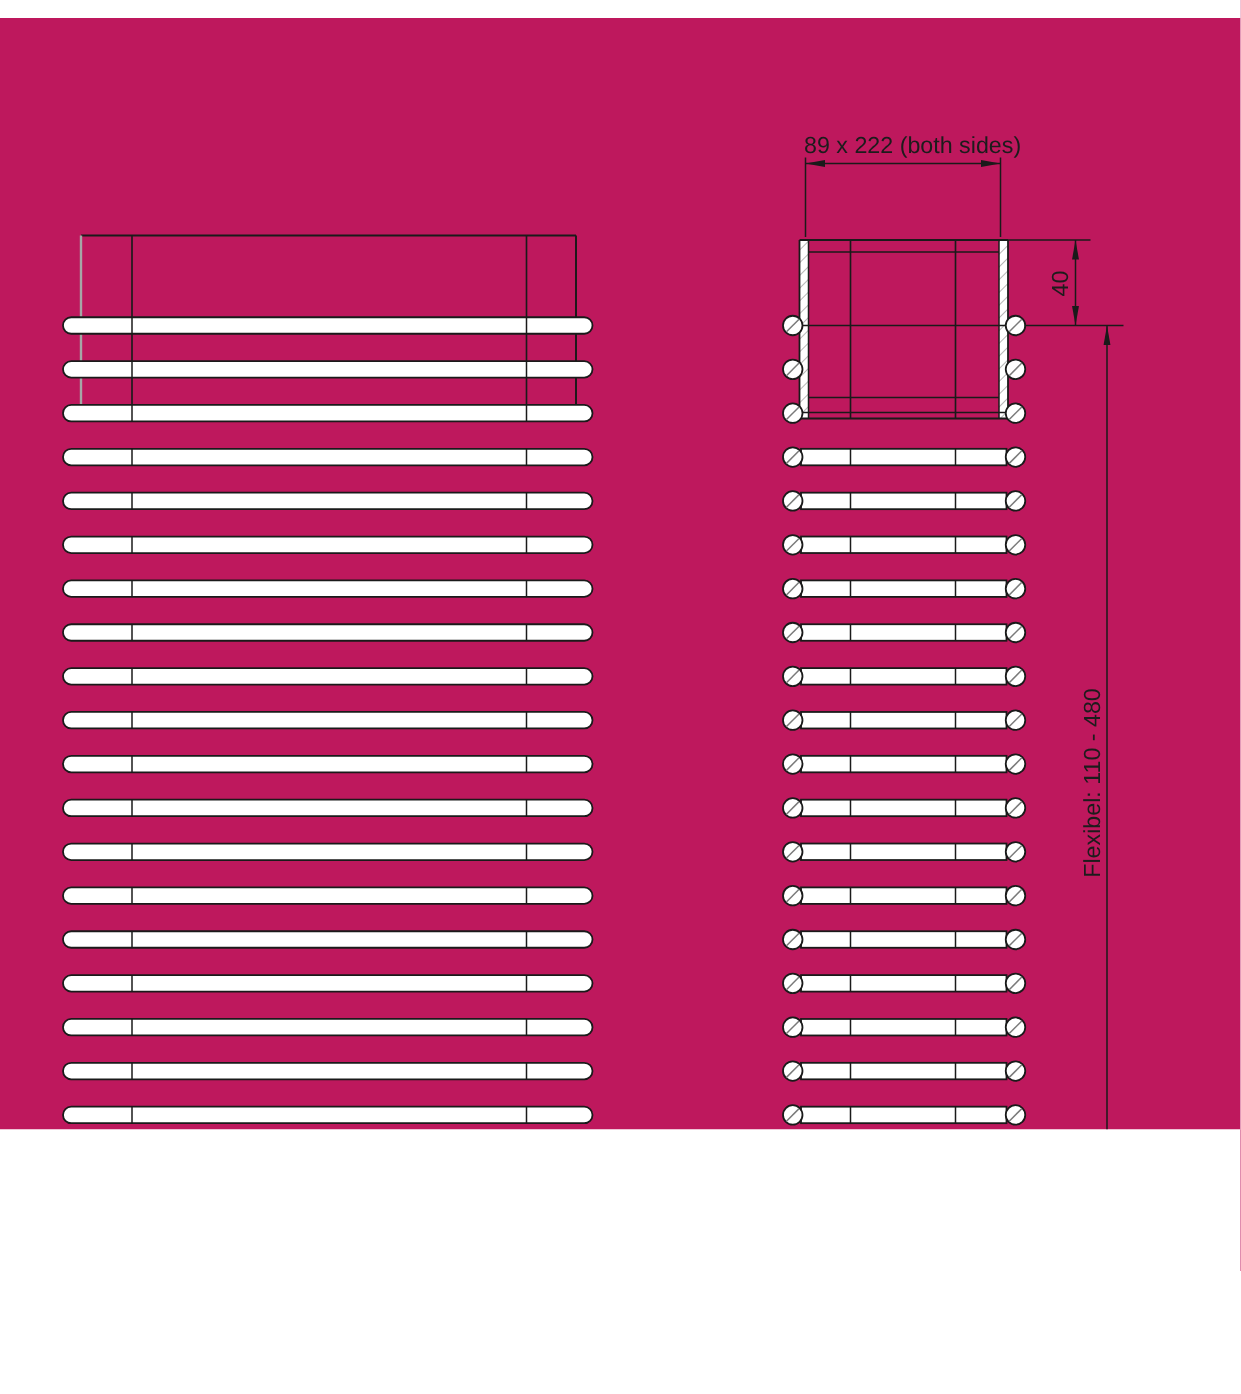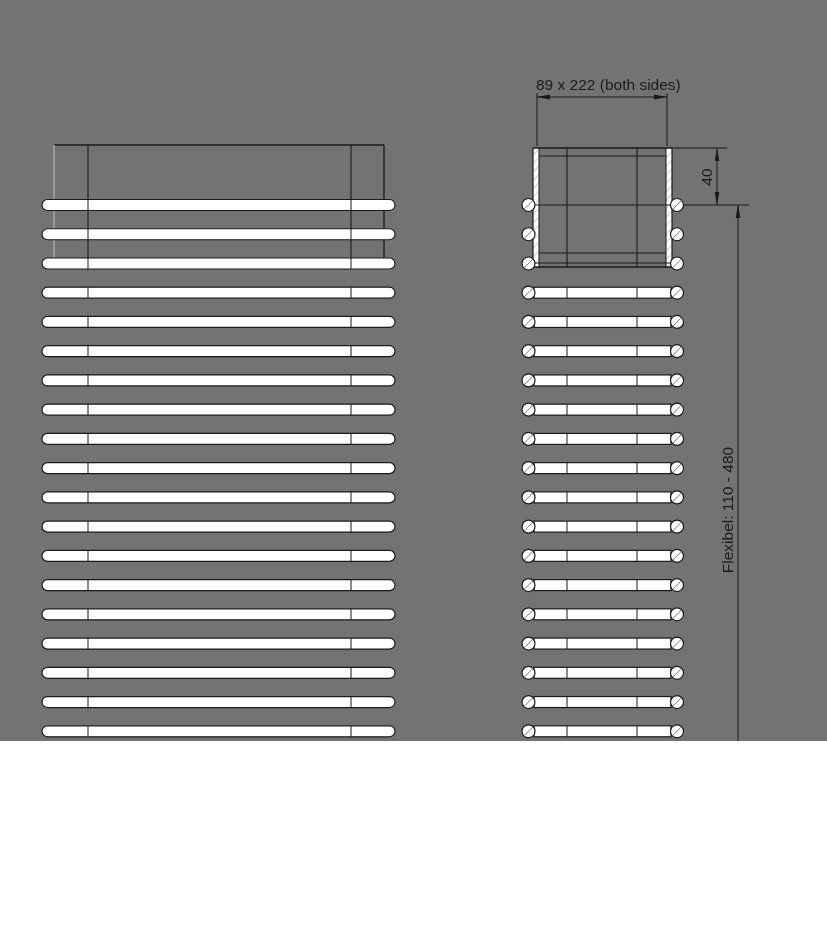--- a/index.html
+++ b/index.html
@@ -1,21 +1,22 @@
 <!DOCTYPE html>
 <html><head>
 <meta charset="utf-8">
 <style>
   html, body { margin: 0; padding: 0; background: #ffffff; }
   .frame {
     position: relative;
     width: 827px;
     height: 741px;
-    background: #737373;
+    background: #be185d;
     overflow: hidden;
+    margin-top: 12px;
   }
   svg { position: absolute; left: 0; top: 0; }
   text {
     font-family: "Liberation Sans", "DejaVu Sans", sans-serif;
     font-size: 15.5px;
     fill: #1c1c1c;
   }
 </style>
 </head>
 <body>

